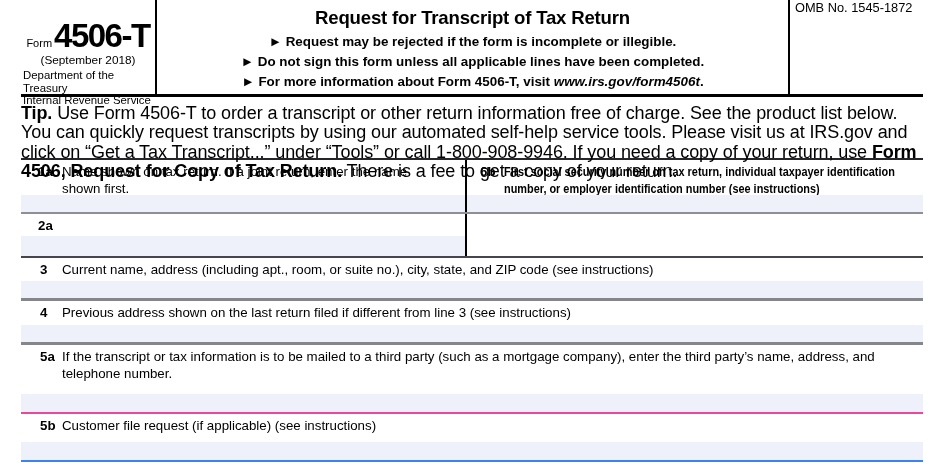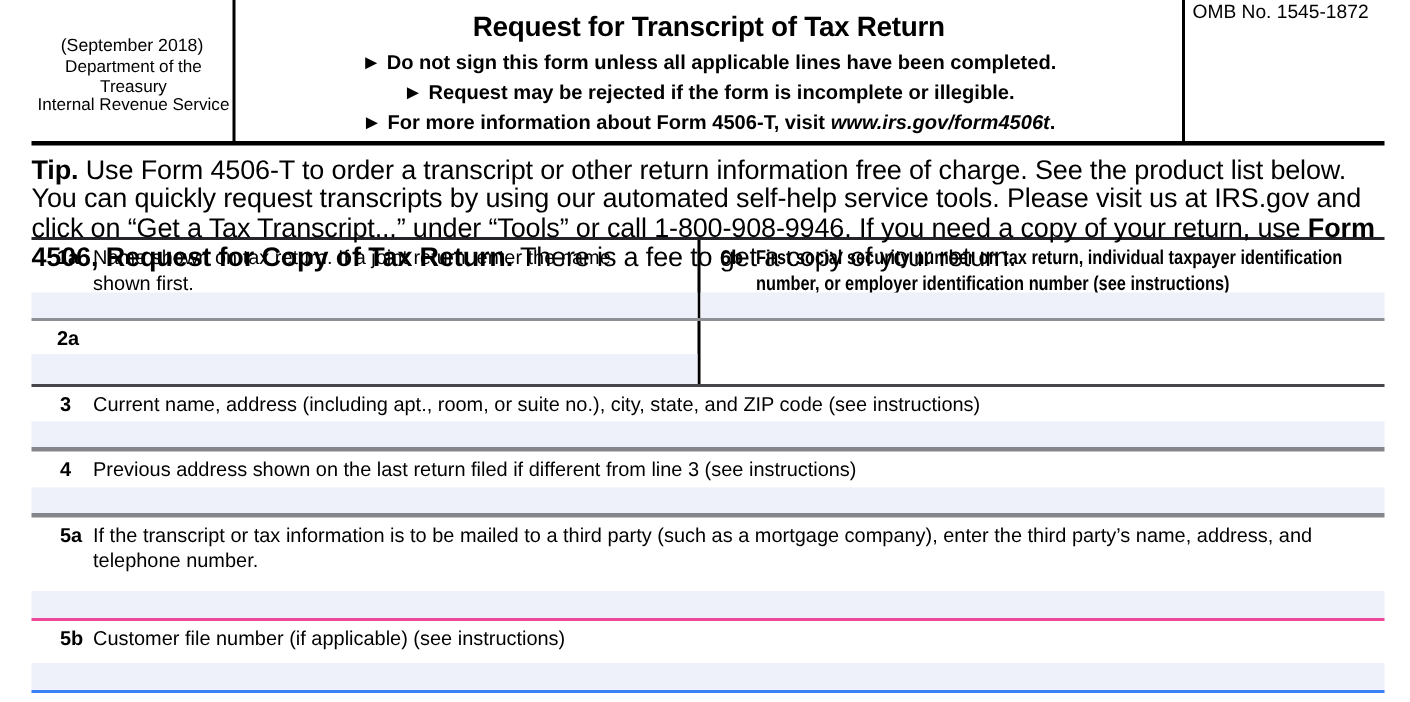--- a/index.html
+++ b/index.html
@@ -13,21 +13,21 @@
     -webkit-font-smoothing:antialiased;
   }
 
   
   .header { display:flex; height:97px; border-bottom:3px solid #000; }
   .h-left { width:136px; border-right:2px solid #000; padding-top:21px; }
   .form-line { display:flex; align-items:baseline; justify-content:center; }
   .form-word { font-size:11px; padding-right:2px; }
   .form-number { font-size:33px; font-weight:bold; letter-spacing:-1.5px; line-height:30px; }
   .form-rev { text-align:center; font-size:11.8px; margin-top:2px; }
-  .form-agency { font-size:11.4px; line-height:12.6px; margin-top:2px; padding-left:2px;text-align:center; }
+  .form-agency { font-size:11.4px; line-height:12.6px; margin-top:2px; padding-left:2px; }
   .h-center { flex:1; border-right:2px solid #000; text-align:center; padding-top:7px; }
   .h-title { font-size:18.6px; font-weight:bold; letter-spacing:-0.2px; }
   .h-bullets { margin-top:3px; }
   .h-bullet { font-size:13.4px; font-weight:bold; line-height:19.8px; }
   .url { font-style:italic; }
   .h-right { width:133px; display:flex; align-items:flex-start; padding-left:5px; font-size:12.8px; }
 
   
   .tip {
     height:63px; border-bottom:2px solid #26262a;
@@ -68,31 +68,35 @@
   .row-5b { height:48px; border-bottom:2px solid #3b82f6; }
   .row-5b .field { height:18px; }
 </style>
 </head>
 <body>
 
 <div class="sheet">
 
   <div class="header">
     <div class="h-left">
+      <div class="form-line">
+        <span class="form-word">Form</span>
+        <span class="form-number">4506-T</span>
+      </div>
       <div class="form-rev">(September 2018)</div>
       <div class="form-agency">
         <div>Department of the Treasury</div>
         <div>Internal Revenue Service</div>
       </div>
     </div>
     <div class="h-center">
       <div class="h-title">Request for Transcript of Tax Return</div>
       <div class="h-bullets">
+        <div class="h-bullet"><span>►</span> <span>Request may be rejected if the form is incomplete or illegible.</span></div>
         <div class="h-bullet"><span>►</span> <span>Do not sign this form unless all applicable lines have been completed.</span></div>
-        <div class="h-bullet"><span>►</span> <span>Request may be rejected if the form is incomplete or illegible.</span></div>
         <div class="h-bullet"><span>►</span> <span>For more information about Form 4506-T, visit </span><span class="url">www.irs.gov/form4506t</span><span>.</span></div>
       </div>
     </div>
     <div class="h-right">
       <span>OMB No. 1545-1872</span>
     </div>
   </div>
 
   <div class="tip"><span class="b">Tip.</span><span> Use Form 4506-T to order a transcript or other return information free of charge. See the product list below. You can quickly request transcripts by using our automated self-help service tools. Please visit us at IRS.gov and click on “Get a Tax Transcript...” under “Tools” or call 1-800-908-9946. If you need a copy of your return, use </span><span class="b">Form 4506, Request for Copy of Tax Return.</span><span> There is a fee to get a copy of your return.</span></div>
 
@@ -131,17 +135,17 @@
   </div>
 
   <div class="row row-full row-5a">
     <span class="num">5a</span>
     <div class="lab">If the transcript or tax information is to be mailed to a third party (such as a mortgage company), enter the third party’s name, address, and telephone number.</div>
     <div class="field"></div>
   </div>
 
   <div class="row row-full row-5b">
     <span class="num">5b</span>
-    <div class="lab">Customer file number (if applicable) (see instructions)</div>
+    <div class="lab">Customer file request (if applicable) (see instructions)</div>
     <div class="field"></div>
   </div>
 
 </div>
 
 </body></html>

